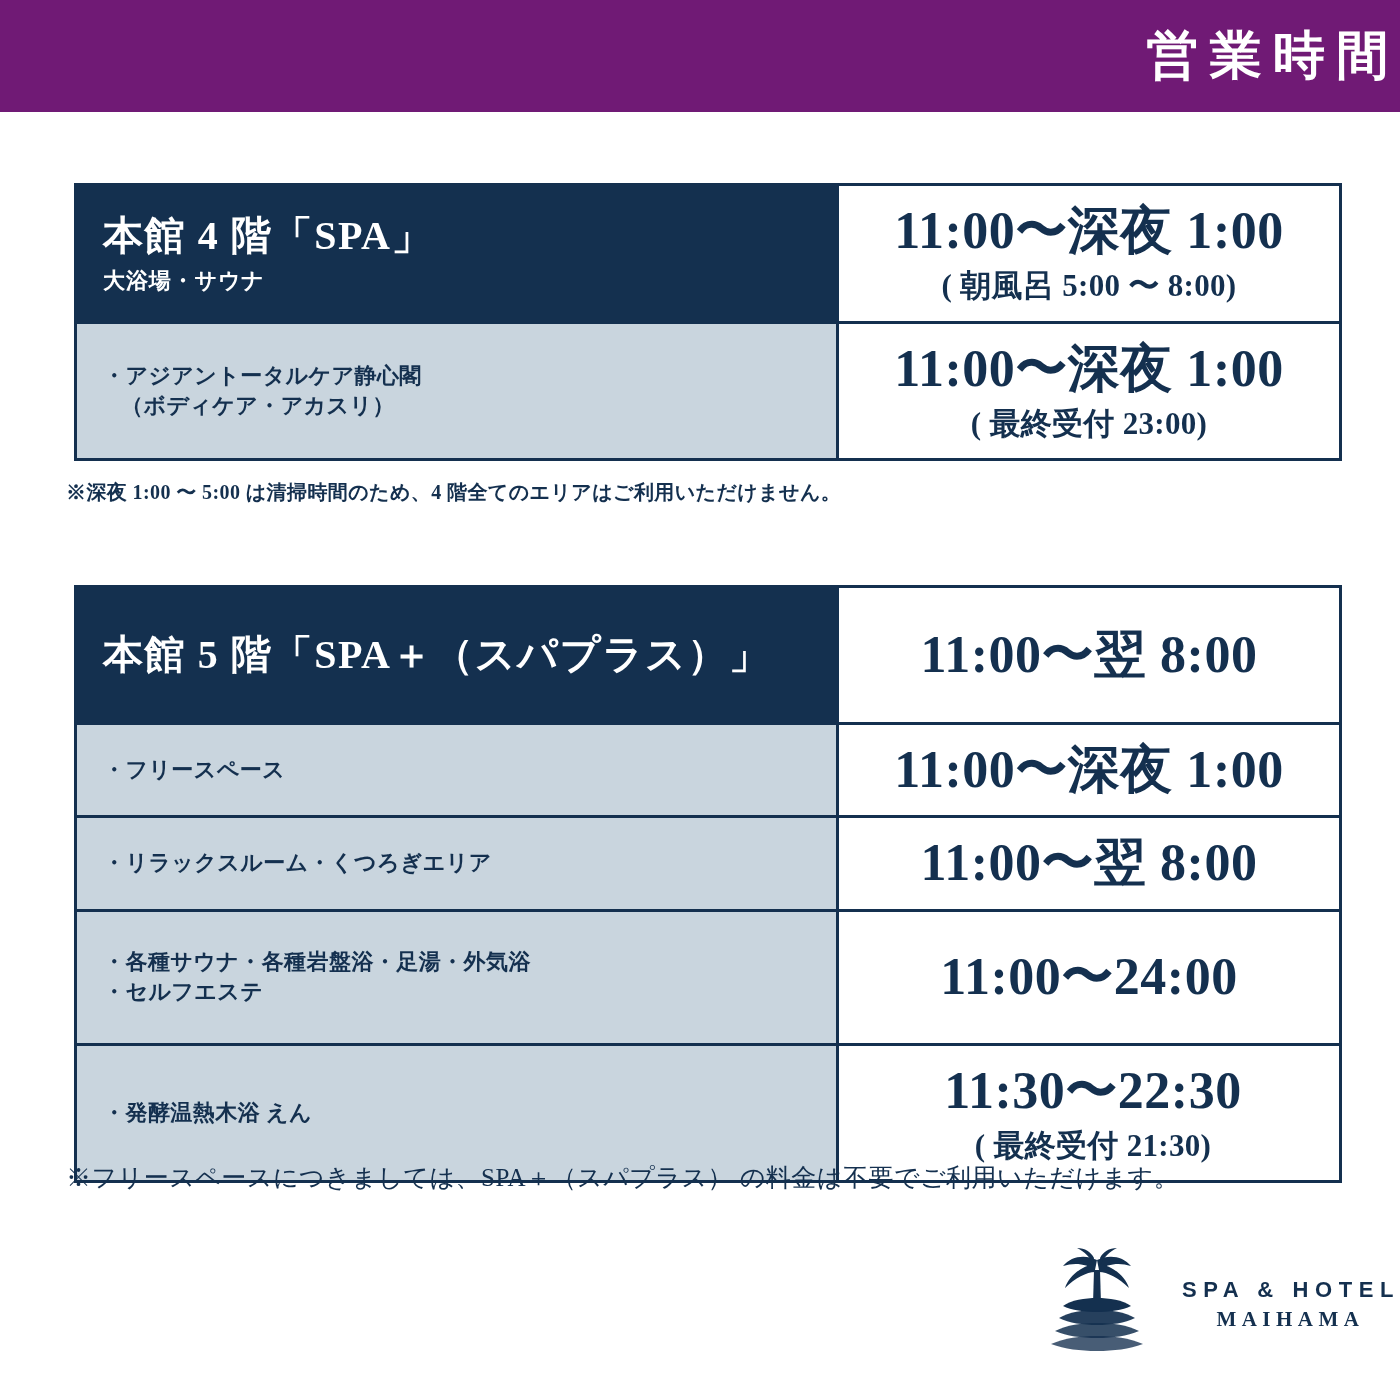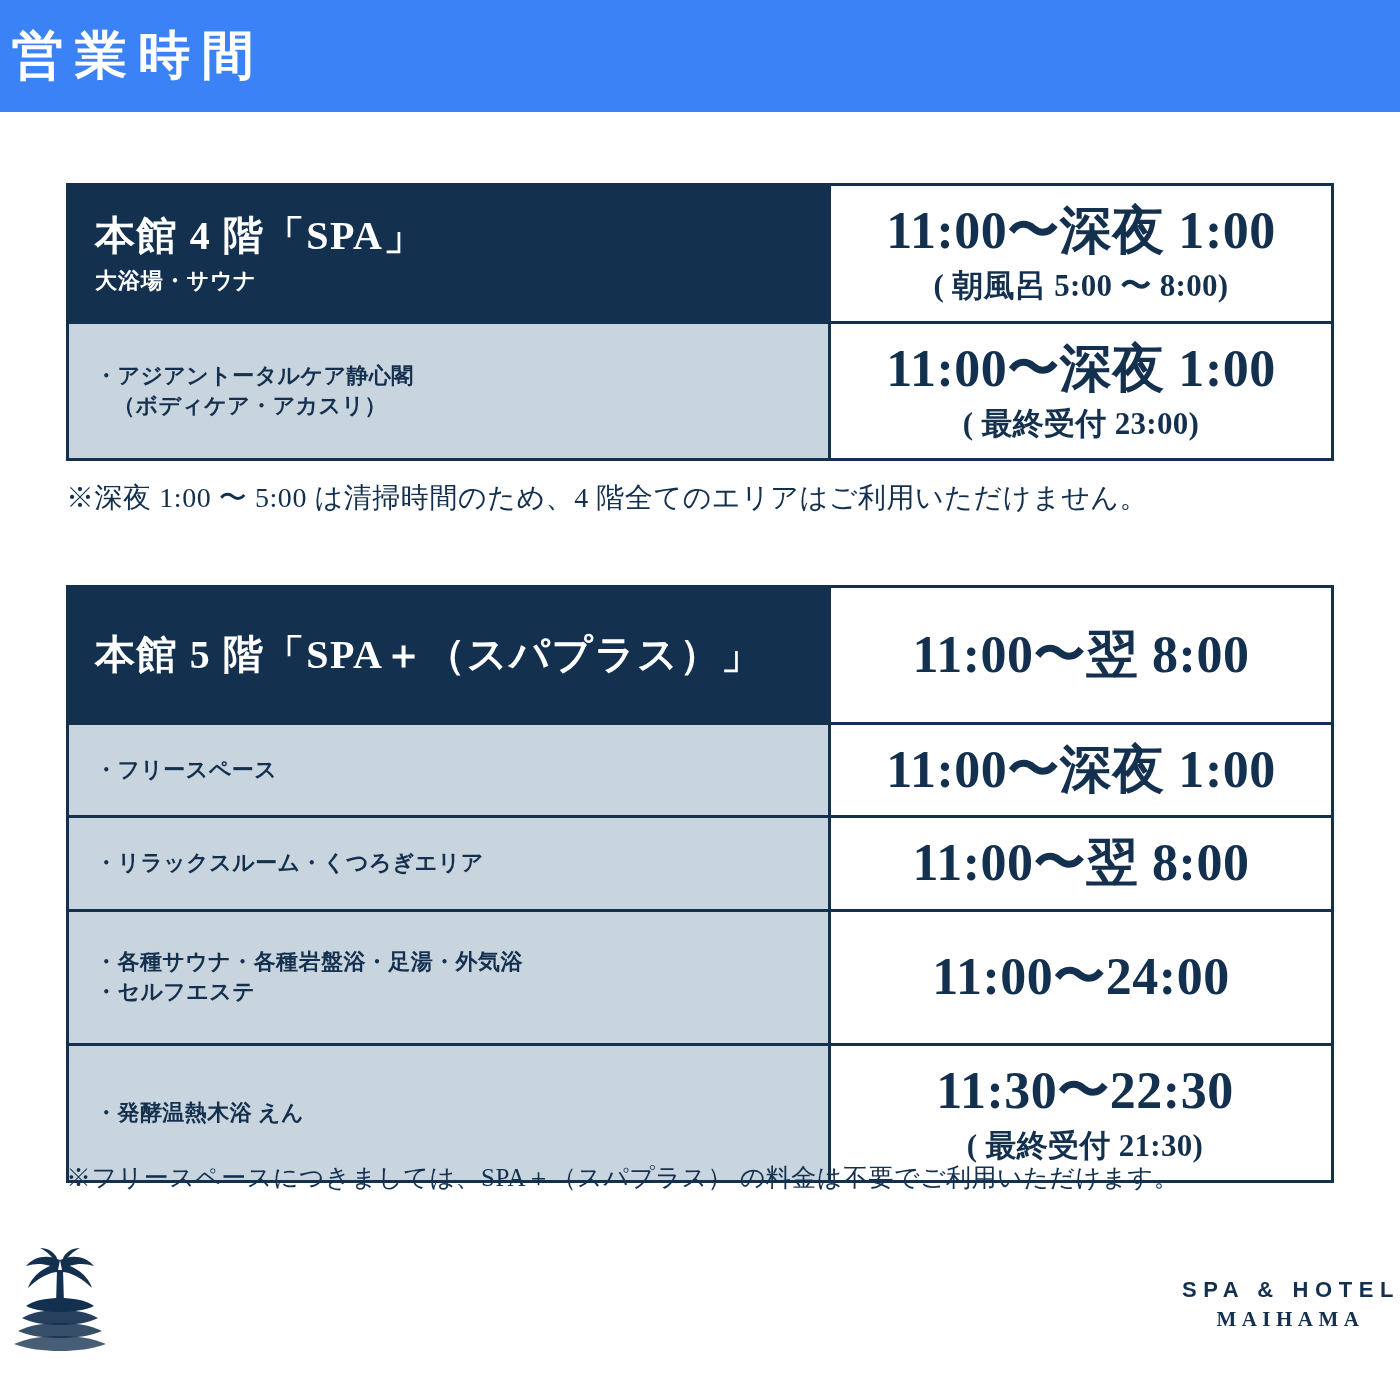--- a/index.html
+++ b/index.html
@@ -13,38 +13,38 @@
     font-family: "Liberation Serif", "DejaVu Serif", serif;
     color: #14304f;
     position: relative;
     overflow: hidden;
   }
 
   
   .header-banner {
     width: 1400px;
     height: 112px;
-    background: #3b82f6;
+    background: #701a75;
     display: flex;
     align-items: center;
-    justify-content: flex-start;
+    justify-content: flex-end;
   }
   .header-title {
     color: #ffffff;
     font-size: 52px;
     font-weight: bold;
     letter-spacing: 0.22em;
     text-indent: 0.22em;
     line-height: 1;
   }
 
   
   .table-wrap {
     position: absolute;
-    left: 66px;
+    left: 74px;
     width: 1268px;
     border: 3px solid #14304f;
     box-sizing: border-box;
   }
   #table-4f { top: 183px; }
   #table-5f { top: 585px; }
 
   .row {
     display: flex;
     width: 100%;
@@ -130,38 +130,38 @@
   #r5-head { min-height: 134px; }
   #r5-free { min-height: 72px; }
   #r5-relax { min-height: 72px; }
   #r5-sauna { min-height: 134px; }
   #r5-en { min-height: 136px; gap: 8px; }
 
   
   .note {
     position: absolute;
     left: 66px;
-    font-size: 28px;
-    font-weight: normal;
+    font-size: 20px;
+    font-weight: bold;
     letter-spacing: 0.02em;
     color: #14304f;
     line-height: 1.4;
   }
   #note-4f { top: 478px; }
   #note-5f { top: 1160px; font-weight: normal; font-size: 25px; }
 
   
   .logo-area {
     position: absolute;
     left: 0;
     top: 1248px;
     width: 1400px;
     display: flex;
     align-items: center;
-    justify-content: space-between;
+    justify-content: flex-end;
     gap: 18px;
   }
   .logo-mark {
     width: 120px;
     height: 112px;
     position: relative;
     flex: none;
   }
   .logo-text {
     display: flex;

